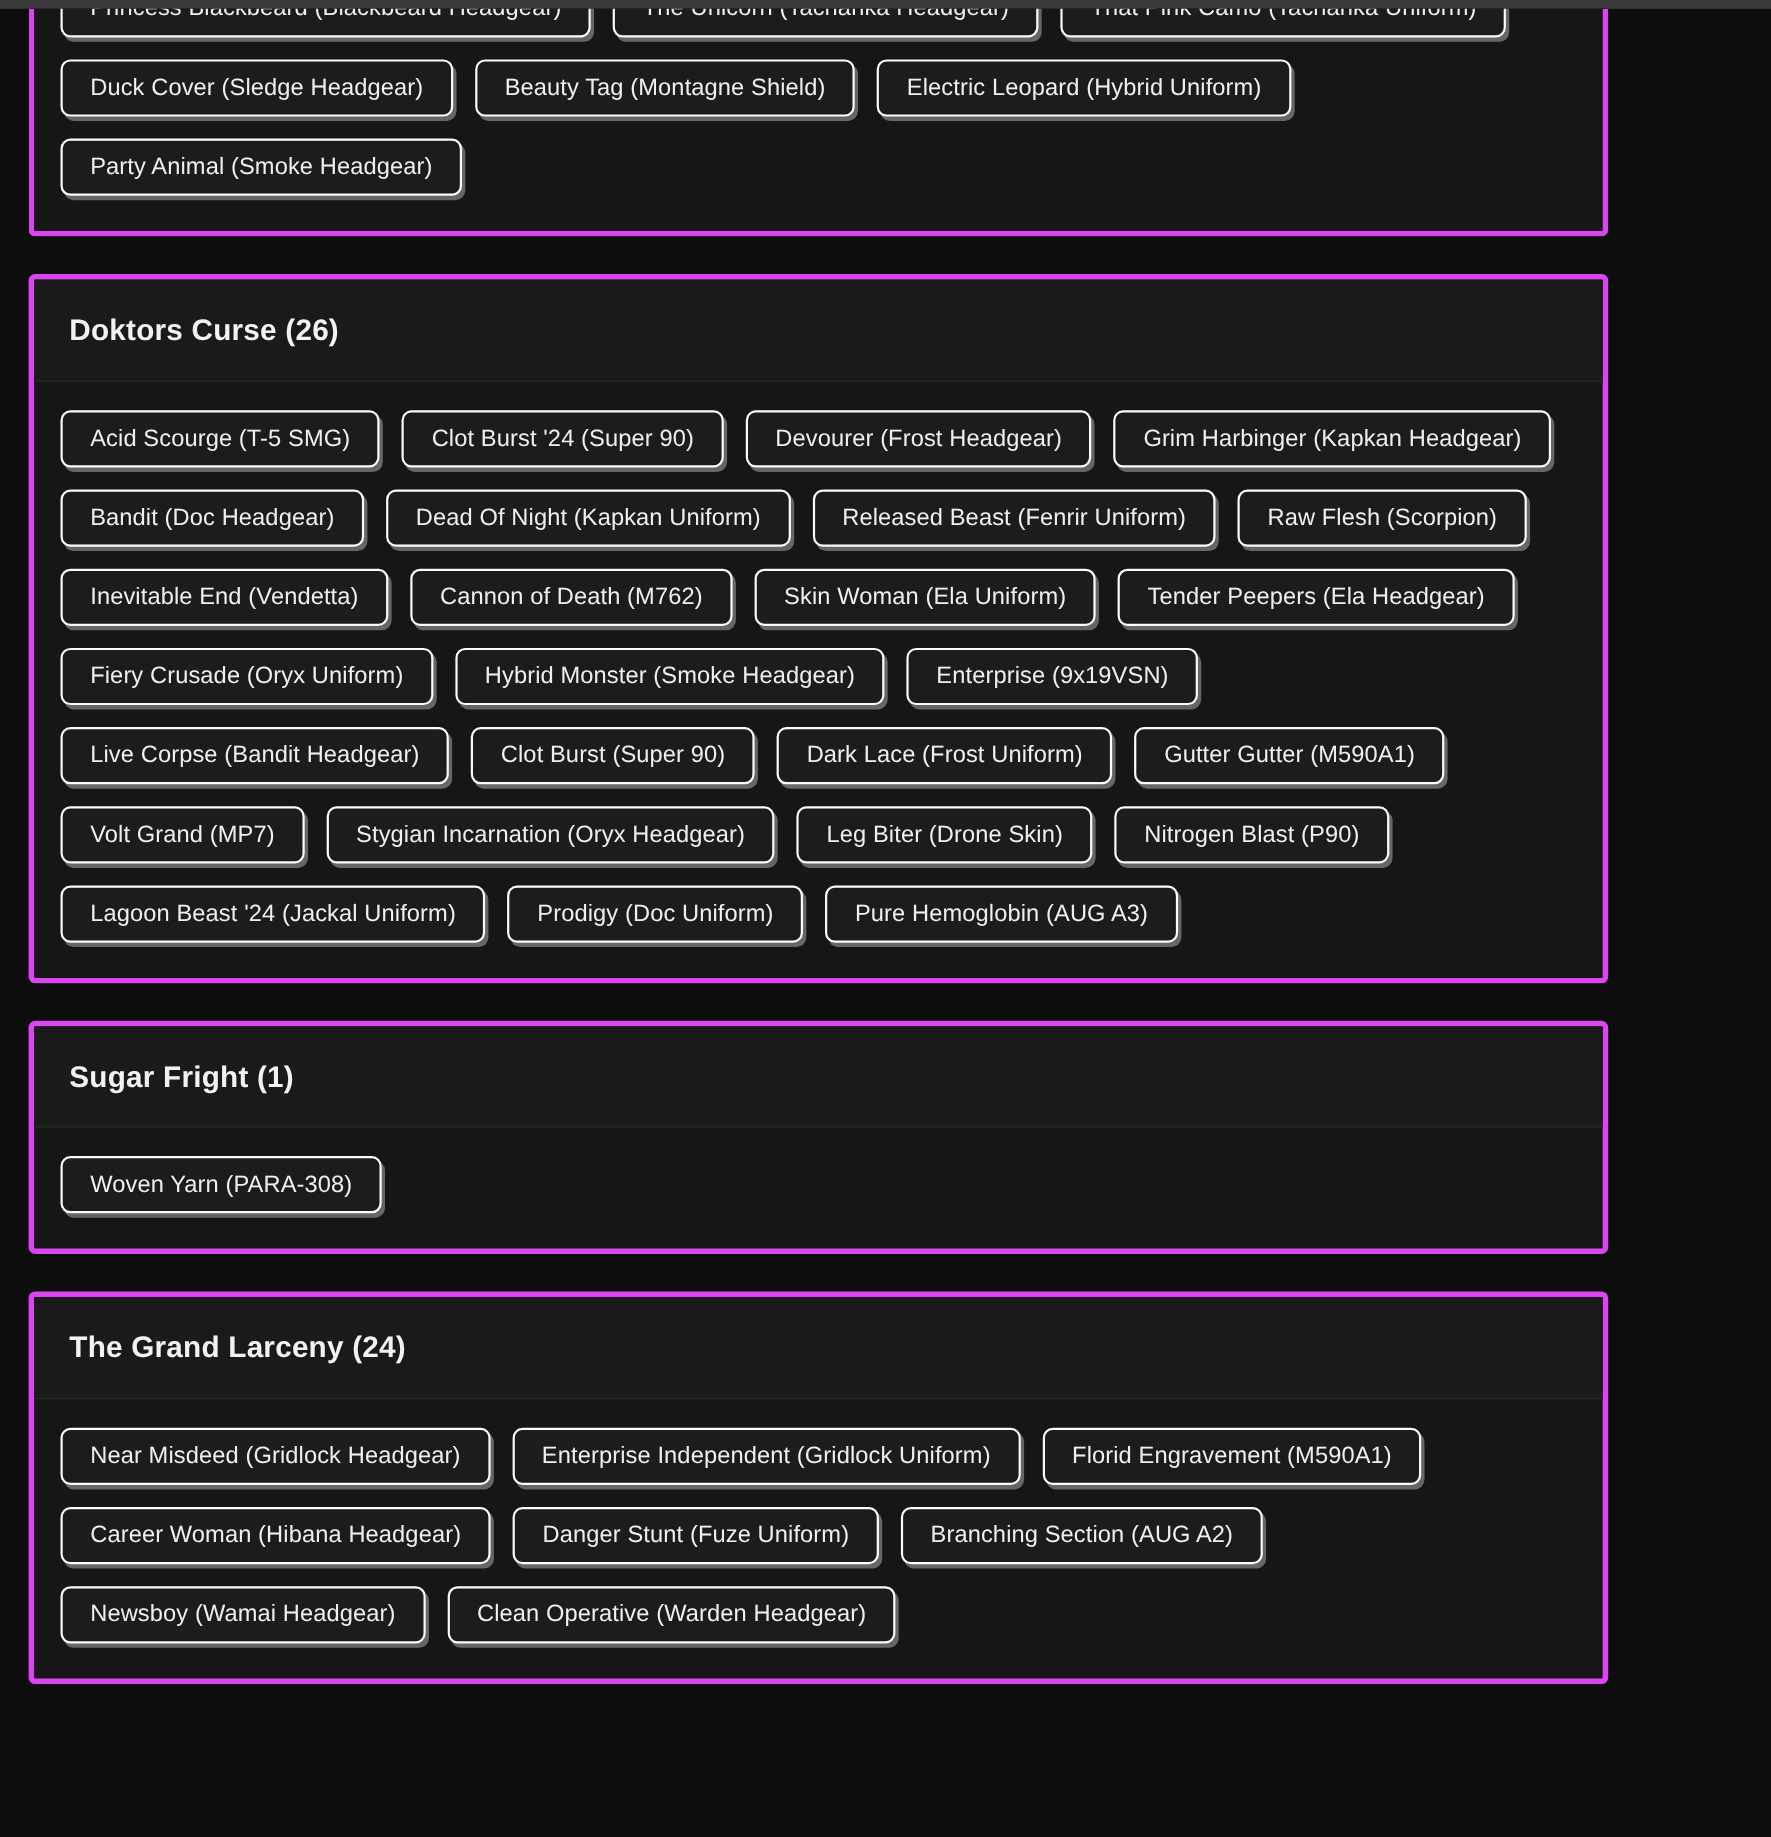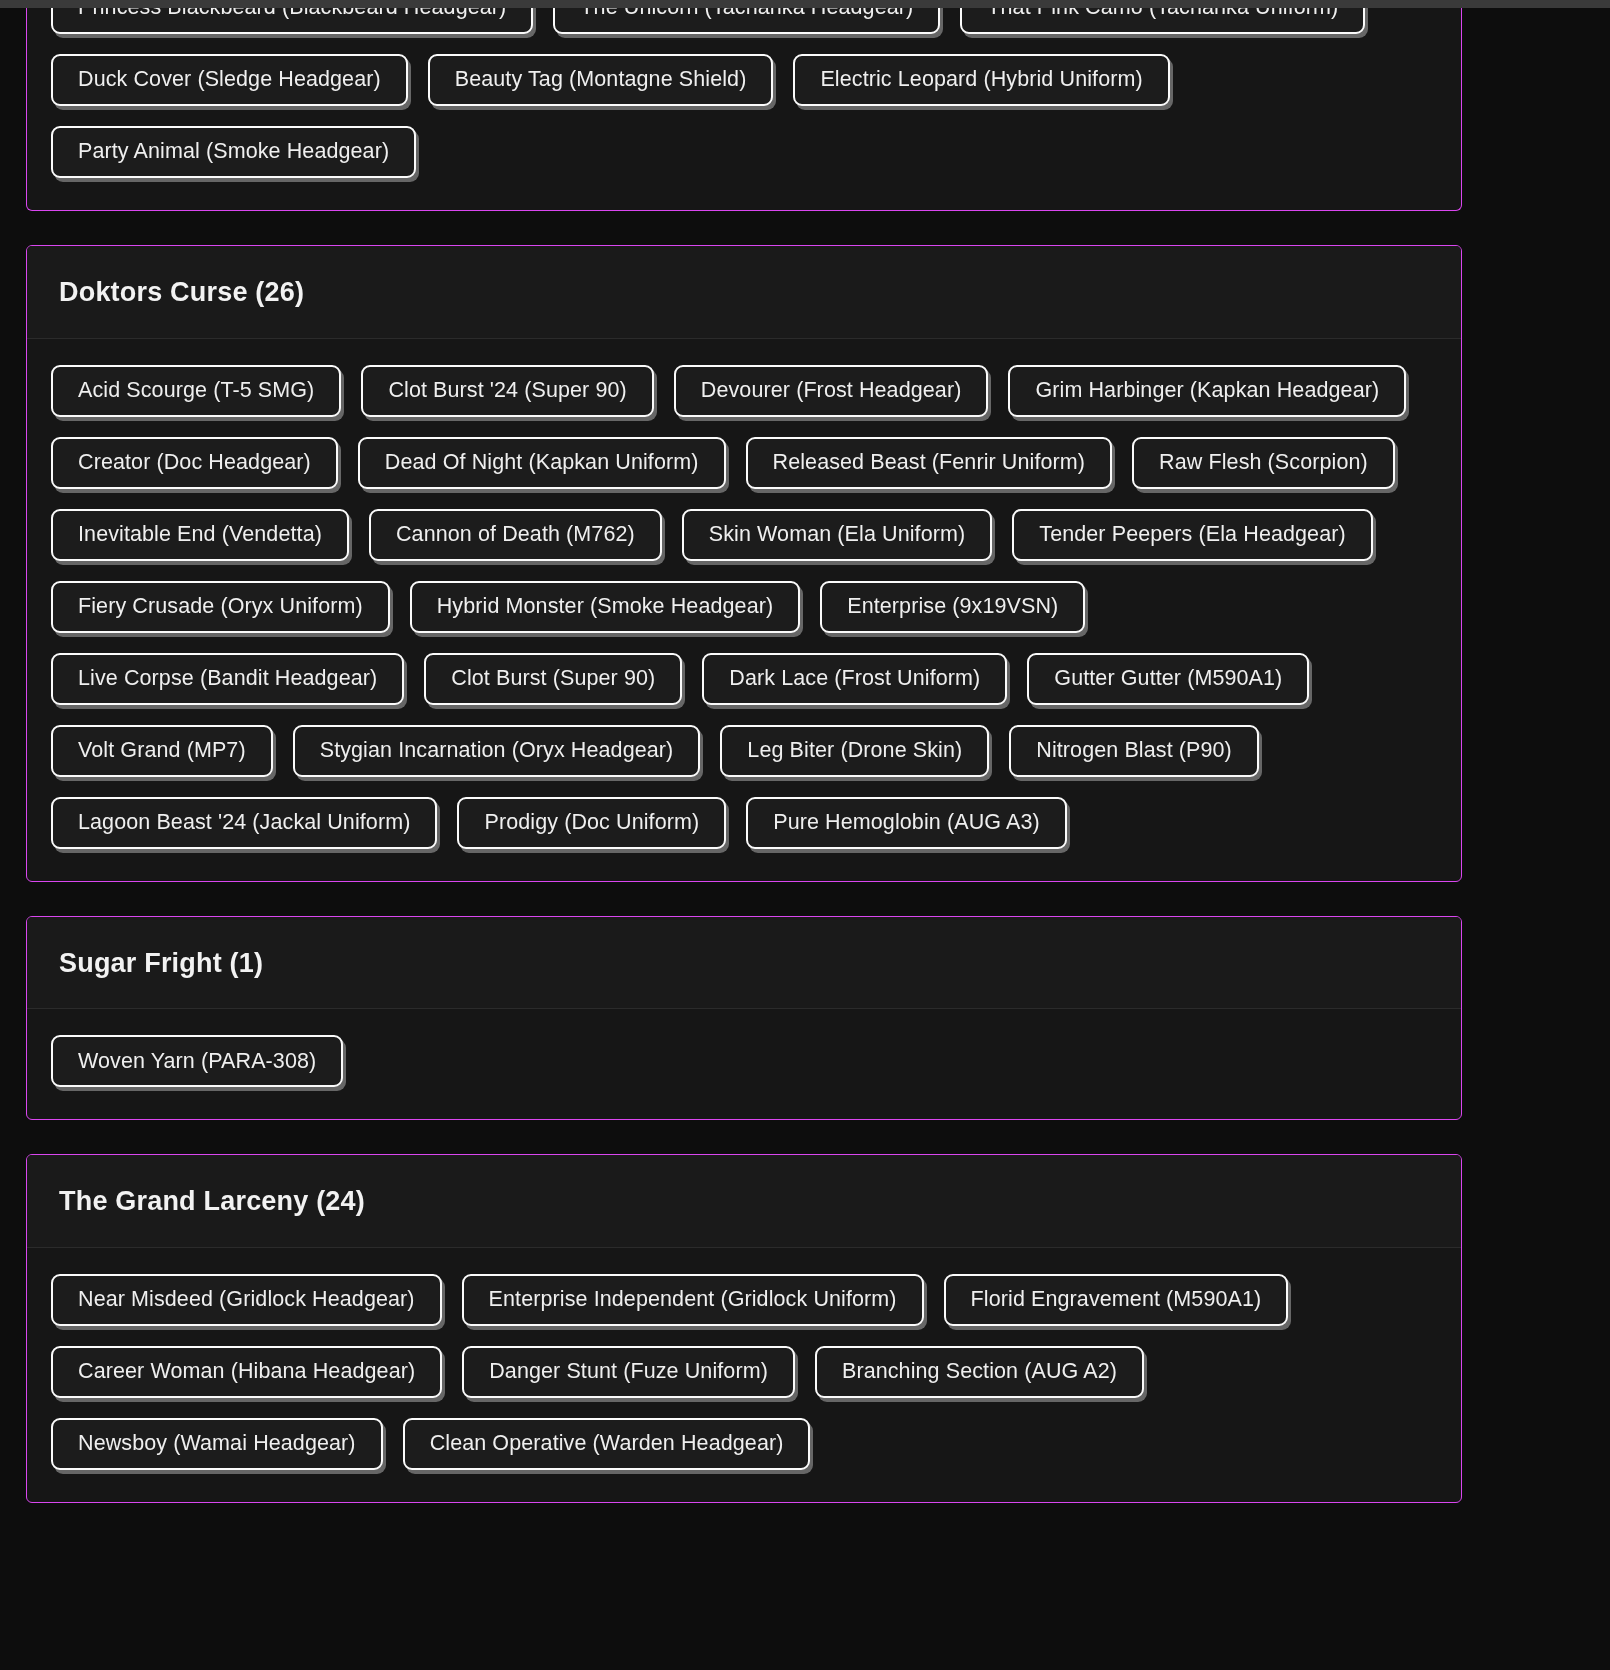--- a/index.html
+++ b/index.html
@@ -25,21 +25,21 @@
   }
 
   .top-strip {
     height: 8px;
     width: 100%;
     background: #3a3a3a;
   }
 
   .card {
     background: #161616;
-    border: 1px solid #d946ef;
+    border: 5px solid #d946ef;
     border-radius: 6px;
     margin: 0 26px;
     overflow: hidden;
   }
 
   .card-gap { height: 34px; background: #0d0d0d; }
 
   .card-header {
     padding: 32px 32px 30px 32px;
     border-bottom: 1px solid #2b2b2b;
@@ -112,21 +112,21 @@
     <div class="card-gap"></div>
     <div class="card">
       <div class="card-header">
         <div class="card-title">Doktors Curse (26)</div>
       </div>
       <div class="card-body">
         <div class="chip">Acid Scourge (T-5 SMG)</div>
         <div class="chip">Clot Burst '24 (Super 90)</div>
         <div class="chip">Devourer (Frost Headgear)</div>
         <div class="chip">Grim Harbinger (Kapkan Headgear)</div>
-        <div class="chip">Creator (Doc Headgear)</div>
+        <div class="chip">Bandit (Doc Headgear)</div>
         <div class="chip">Dead Of Night (Kapkan Uniform)</div>
         <div class="chip">Released Beast (Fenrir Uniform)</div>
         <div class="chip">Raw Flesh (Scorpion)</div>
         <div class="chip">Inevitable End (Vendetta)</div>
         <div class="chip">Cannon of Death (M762)</div>
         <div class="chip">Skin Woman (Ela Uniform)</div>
         <div class="chip">Tender Peepers (Ela Headgear)</div>
         <div class="chip">Fiery Crusade (Oryx Uniform)</div>
         <div class="chip">Hybrid Monster (Smoke Headgear)</div>
         <div class="chip">Enterprise (9x19VSN)</div>

